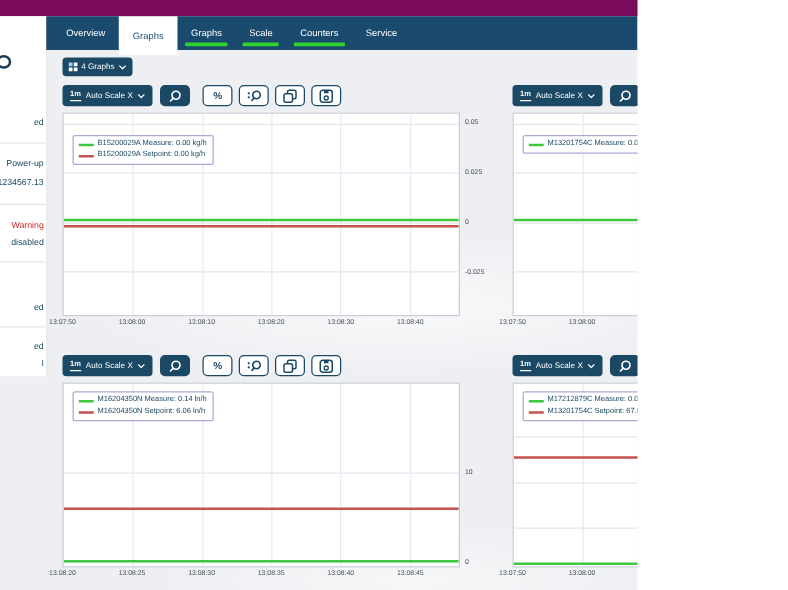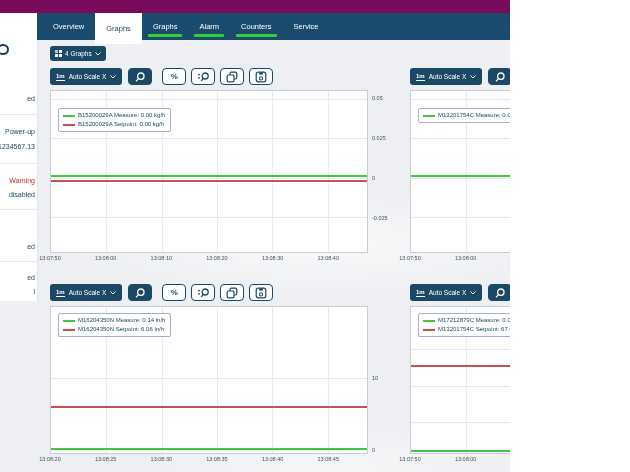--- a/index.html
+++ b/index.html
@@ -75,21 +75,21 @@
 <body>
 
 <div id="app">
 
   <div class="topbar"></div>
 
   <div class="navbar">
     <div class="tab">Overview</div>
     <div class="tab active">Graphs</div>
     <div class="tab underlined">Graphs</div>
-    <div class="tab underlined">Alarm</div>
+    <div class="tab underlined">Scale</div>
     <div class="tab underlined">Counters</div>
     <div class="tab">Service</div>
   </div>
 
   <div class="sidebar">
     <span class="side-glyph"></span>
     <span class="side-item" style="top:82px">ed</span>
     <span class="side-div" style="top:101px"></span>
     <span class="side-item" style="top:115px">Power-up</span>
     <span class="side-item" style="top:130px">er: 1234567.13</span>

